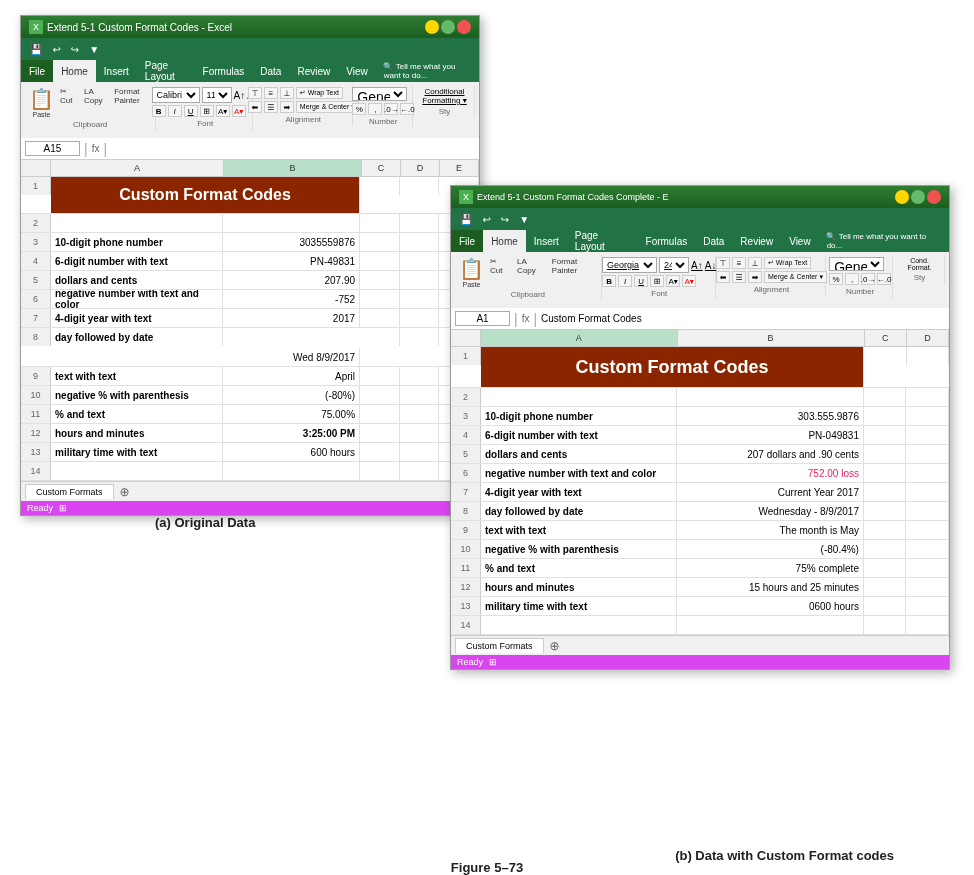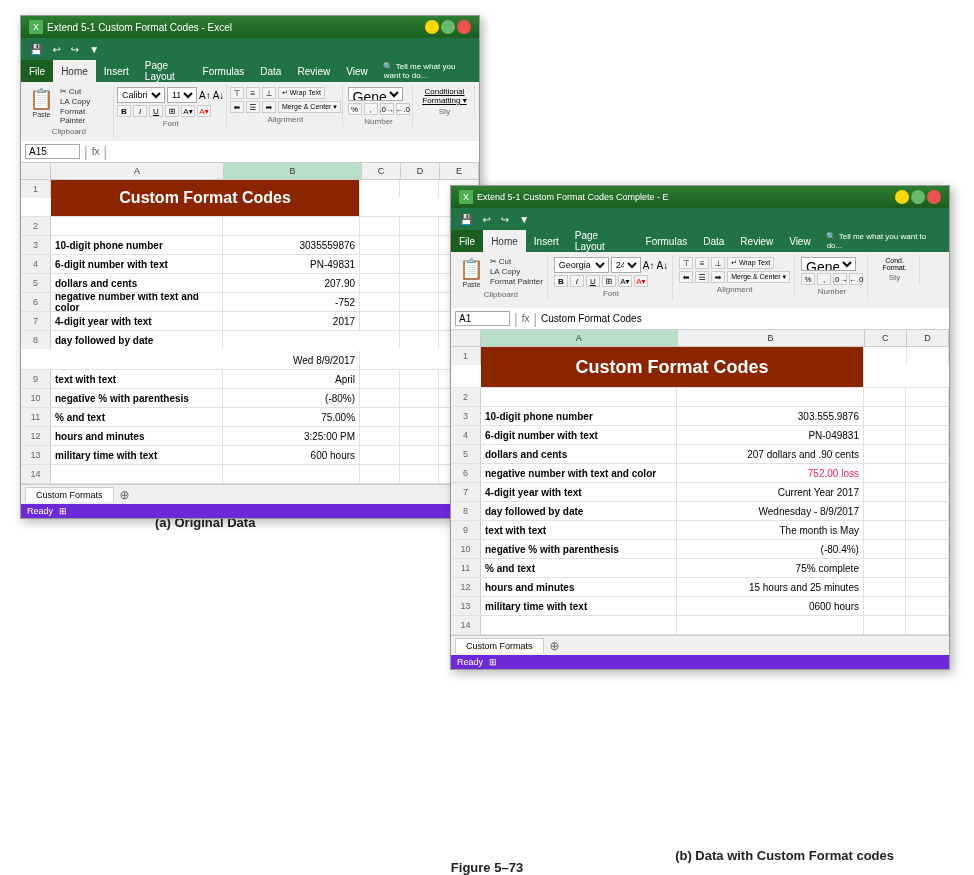--- a/index.html
+++ b/index.html
@@ -165,21 +165,21 @@
       height: 22px;
       padding: 0 4px;
       gap: 4px;
     }
 
     .name-box {
       width: 55px;
       font-size: 10px;
       border: 1px solid #aaa;
       padding: 1px 3px;
-      text-align: left;
+      text-align: center;
     }
 
     .formula-divider {
       color: #aaa;
       font-size: 14px;
     }
 
     .formula-input {
       flex: 1;
       font-size: 10px;
@@ -302,21 +302,21 @@
     }
 
     .sheet-tab-add {
       font-size: 12px;
       padding: 0 6px;
       cursor: pointer;
       color: #666;
     }
 
     .status-bar {
-      background: #6d28d9;
+      background: #d946ef;
       color: #fff;
       font-size: 9px;
       padding: 2px 6px;
       display: flex;
       align-items: center;
       gap: 6px;
     }
 
     
     .caption {
@@ -394,22 +394,22 @@
       font-size: 7px;
       color: #333;
     }
 
     .clipboard-group {
       min-width: 80px;
     }
 
     .clipboard-items {
       display: flex;
-      flex-direction: column;
-      gap: 1px;
+      flex-direction: row;
+      gap: 9px;
     }
 
     .clipboard-item {
       font-size: 8px;
       color: #333;
       cursor: pointer;
       display: flex;
       align-items: center;
       gap: 2px;
     }
@@ -638,21 +638,21 @@
         <div class="row-num">11</div>
         <div class="cell cell-bold" style="width:200px;">% and text</div>
         <div class="cell cell-right" style="width:160px;">75.00%</div>
         <div class="cell" style="width:45px;"></div>
         <div class="cell" style="width:45px;"></div>
         <div class="cell" style="width:45px;"></div>
       </div>
       <div class="grid-row">
         <div class="row-num">12</div>
         <div class="cell cell-bold" style="width:200px;">hours and minutes</div>
-        <div class="cell cell-right" style="width:160px;">3:25:00 PM</div>
+        <div class="cell cell-right" style="width:160px;font-weight:bold;">3:25:00 PM</div>
         <div class="cell" style="width:45px;"></div>
         <div class="cell" style="width:45px;"></div>
         <div class="cell" style="width:45px;"></div>
       </div>
       <div class="grid-row">
         <div class="row-num">13</div>
         <div class="cell cell-bold" style="width:200px;">military time with text</div>
         <div class="cell cell-right" style="width:160px;">600 hours</div>
         <div class="cell" style="width:45px;"></div>
         <div class="cell" style="width:45px;"></div>
@@ -726,21 +726,21 @@
             <div class="clipboard-item">✂ Cut</div>
             <div class="clipboard-item">LA Copy</div>
             <div class="clipboard-item">Format Painter</div>
           </div>
         </div>
         <div class="ribbon-group-label">Clipboard</div>
       </div>
 
       <div class="ribbon-group">
         <div style="display:flex;flex-direction:column;gap:2px;">
-          <div style="display:flex;gap:2px;align-items:center;">
+          <div style="display:flex;gap:2px;align-items:center;text-decoration:underline;">
             <select class="font-select">
               <option>Georgia</option>
             </select>
             <select class="font-size-select">
               <option>24</option>
             </select>
             <span style="font-size:10px;cursor:pointer;">A↑</span>
             <span style="font-size:10px;cursor:pointer;">A↓</span>
           </div>
           <div style="display:flex;gap:2px;align-items:center;">

